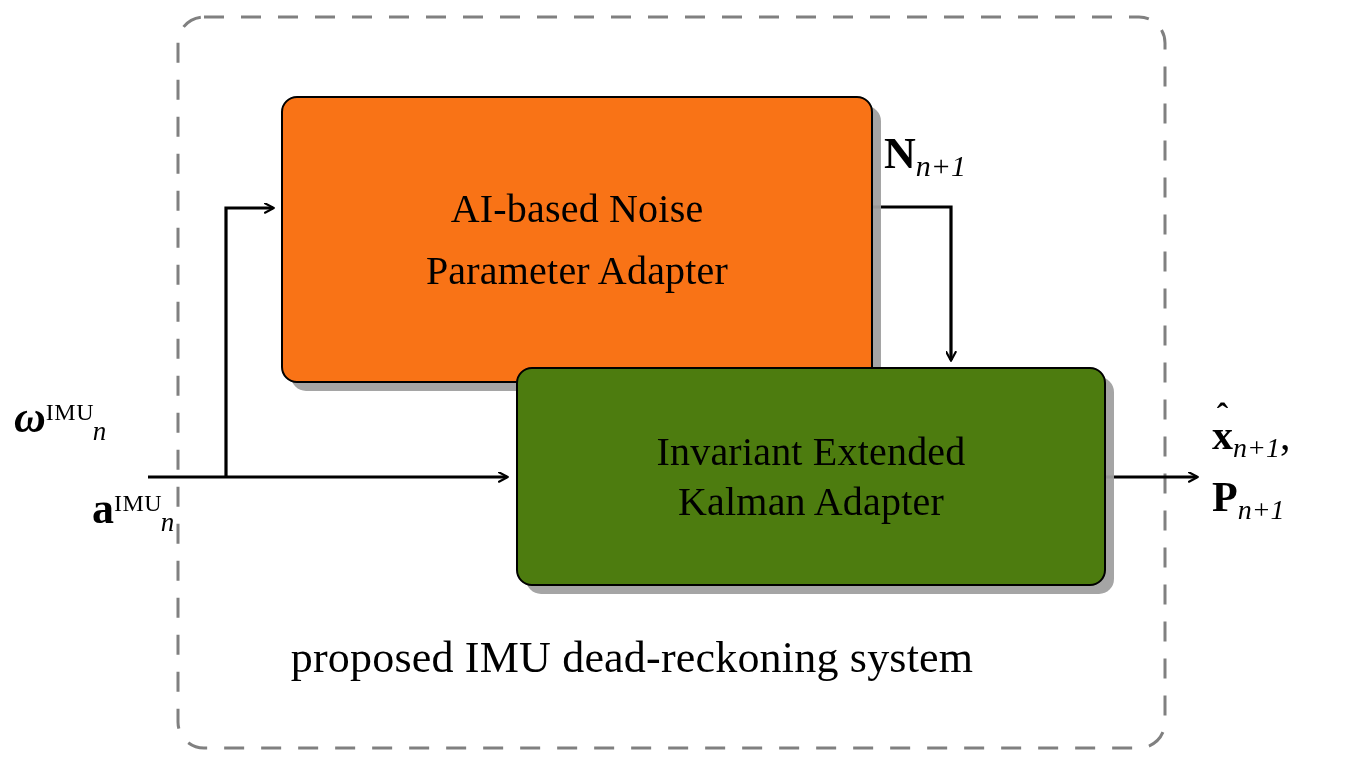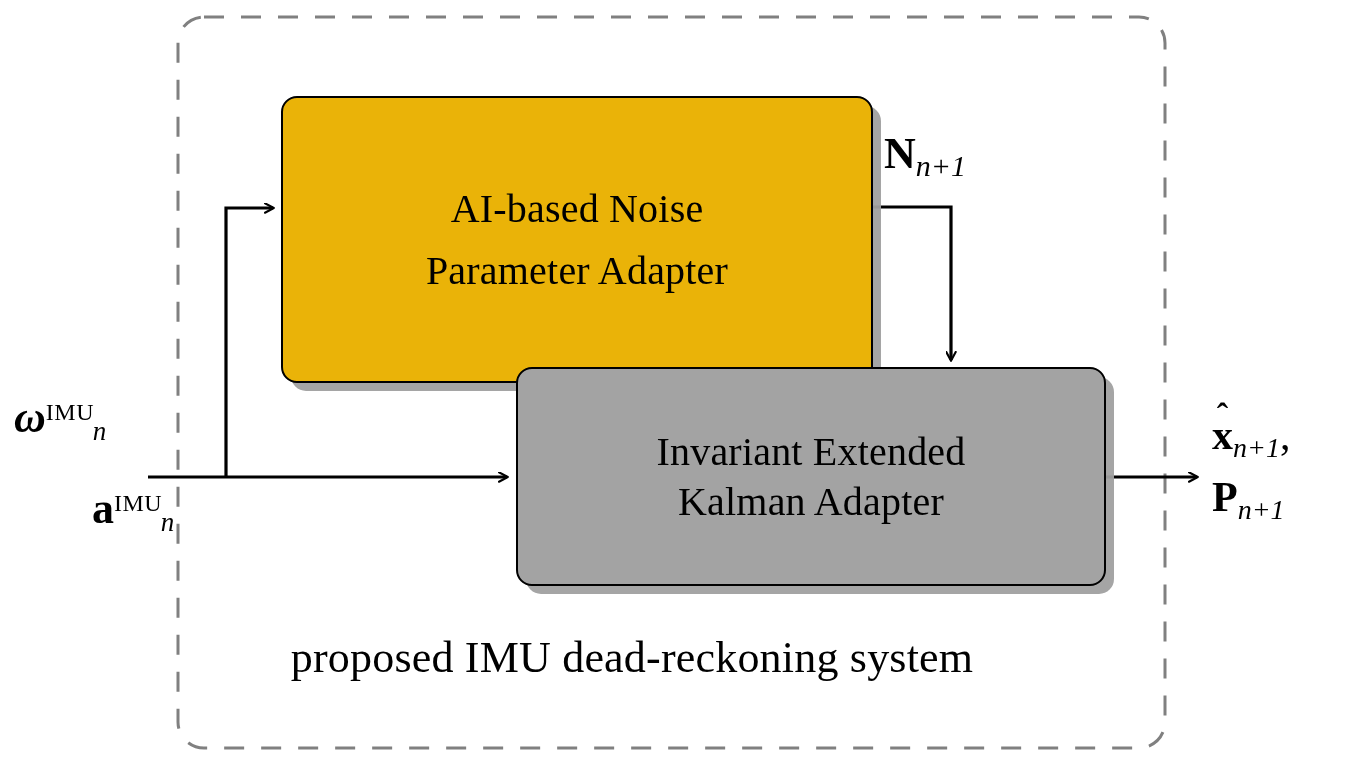--- a/index.html
+++ b/index.html
@@ -41,29 +41,29 @@
     line-height: 1.24;
     font-size: 40px;
     letter-spacing: 0.2px;
     box-shadow: 9px 9px 0 -1px rgba(160,160,160,0.95);
   }
   #box-adapter {
     left: 281px;
     top: 96px;
     width: 592px;
     height: 287px;
-    background: #eab308;
+    background: #f97316;
     gap: 12px;
   }
   #box-iekf {
     left: 516px;
     top: 367px;
     width: 590px;
     height: 219px;
-    background: #a3a3a3;
+    background: #4d7c0f;
   }
   .box-line { display: block; white-space: nowrap; }
 
   
   .math {
     position: absolute;
     font-family: "Liberation Serif", "DejaVu Serif", serif;
     white-space: nowrap;
     line-height: 1.0;
   }

